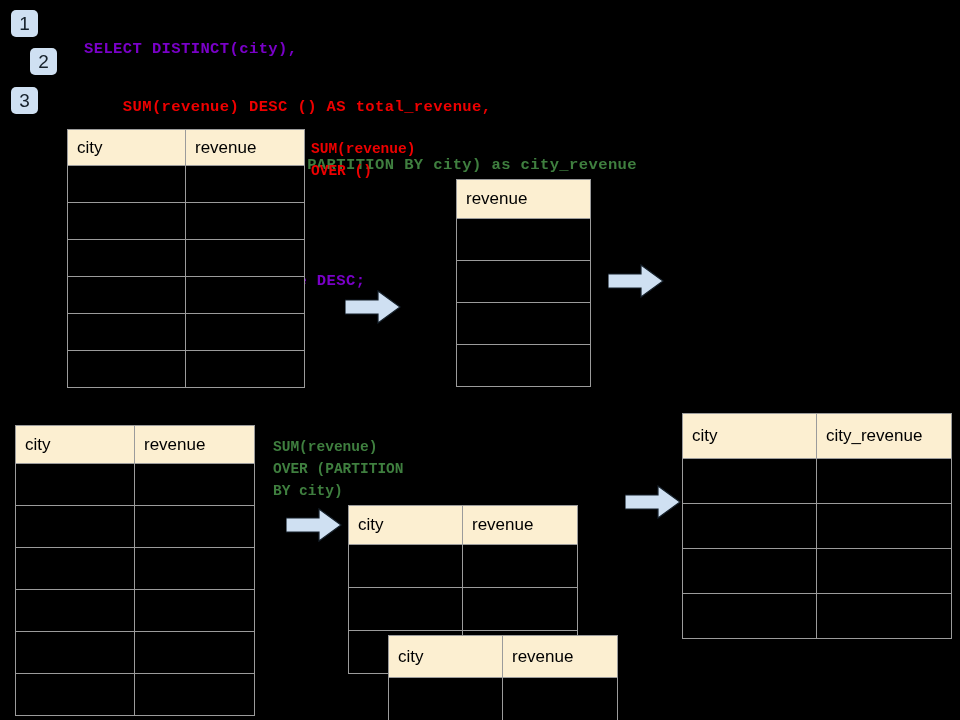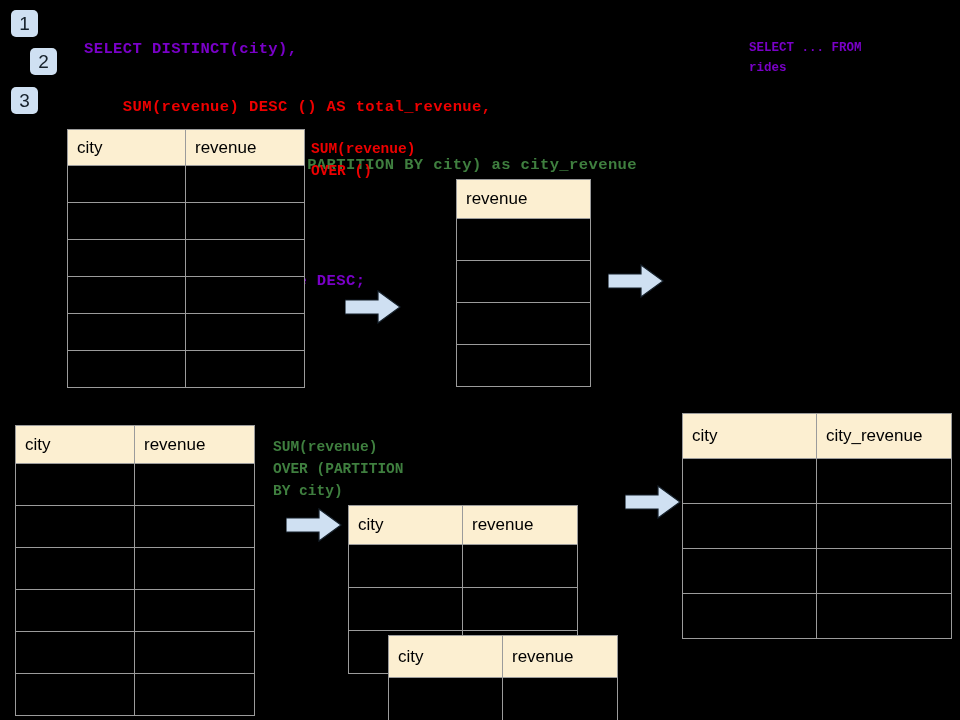--- a/index.html
+++ b/index.html
@@ -99,22 +99,20 @@
   <div class="badge" style="left:11px; top:87px;">3</div>
 
   <div class="sql" style="left:84px; top:4px;">
     <span class="sql-line" style="color:#7a00c8">SELECT DISTINCT(city),</span>
     <span class="sql-line" style="color:#ee0000">    SUM(revenue) DESC () AS total_revenue,</span>
     <span class="sql-line" style="color:#3f7f3f">    SUM(revenue) OVER (PARTITION BY city) as city_revenue</span>
     <span class="sql-line" style="color:#7a00c8">  FROM rides</span>
     <span class="sql-line" style="color:#7a00c8">  ORDER by city_revenue DESC;</span>
   </div>
 
-  <div class="annot-side" style="left:749px; top:38px; color:#7a00c8;">SELECT ... FROM
-rides</div>
 
   <div class="annot" style="left:311px; top:138px; color:#ee0000;">SUM(revenue)
 OVER ()</div>
 
   <div class="annot" style="left:273px; top:436px; color:#3f7f3f;">SUM(revenue)
 OVER (PARTITION
 BY city)</div>
 
   <table class="tbl" style="left:67px; top:129px; width:237px;">
     <colgroup>

